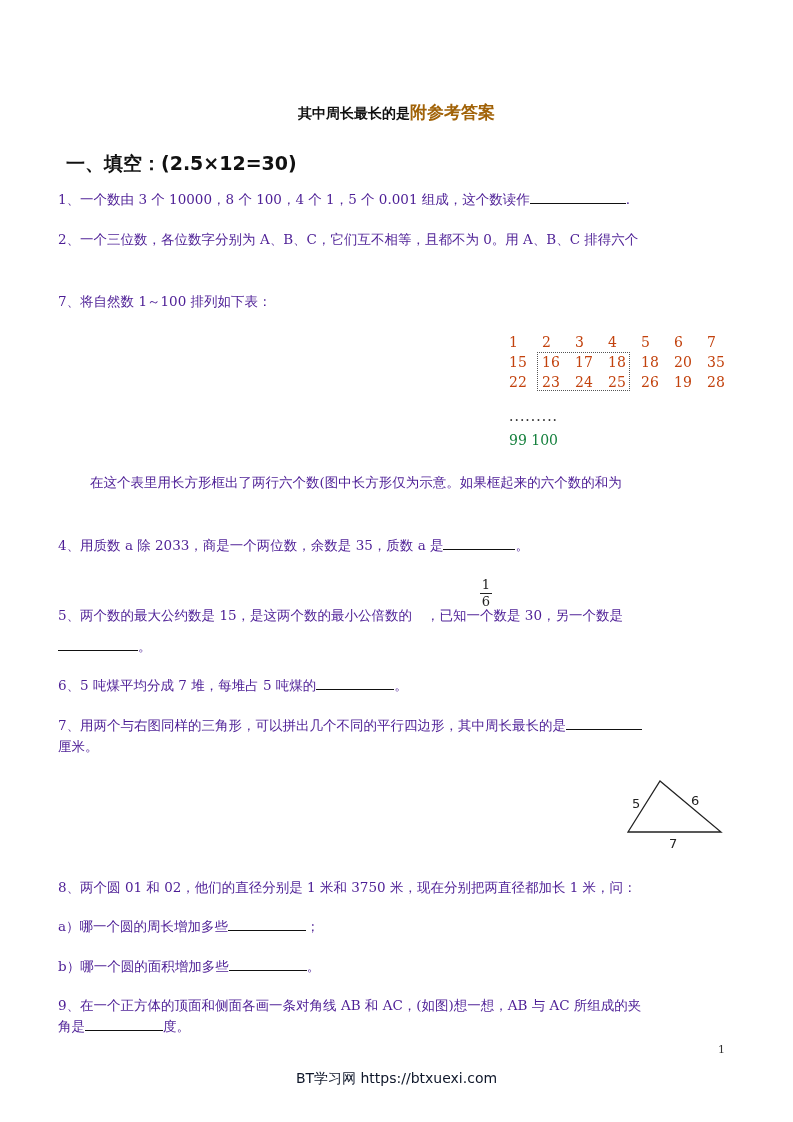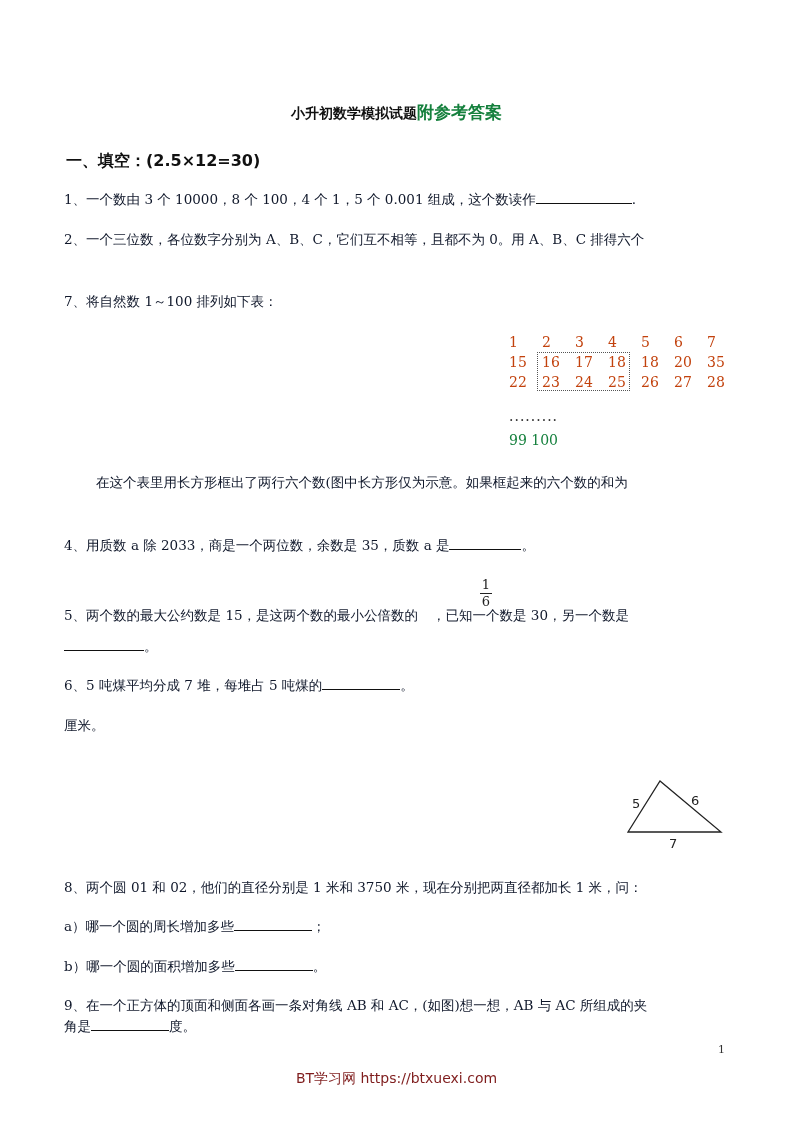--- a/index.html
+++ b/index.html
@@ -4,58 +4,58 @@
 <style>
   html, body { margin: 0; padding: 0; }
   body {
     width: 793px; height: 1122px; background: #ffffff; position: relative; overflow: hidden;
     font-family: "DejaVu Serif", "Liberation Serif", serif; color: #222;
   }
   .page-title {
     position: absolute; top: 101px; left: 0; width: 793px; text-align: center;
     font-family: "DejaVu Sans", sans-serif; font-weight: bold; font-size: 14px; color: #111;
   }
-  .page-title .red { color: #15803d; font-size: 17px; text-align: right; }
+  .page-title .red { color: #a16207; font-size: 17px; text-align: right; }
   .section-heading {
     position: absolute; top: 151px; left: 66px; font-family: "DejaVu Sans", sans-serif;
-    font-weight: bold; font-size: 16px; color: #111;
+    font-weight: bold; font-size: 19px; color: #111;
   }
-  .q { position: absolute; left: 64px; width: 660px; font-size: 13.5px; line-height: 21px; color: #0f172a; }
+  .q { position: absolute; left: 58px; width: 660px; font-size: 13.5px; line-height: 21px; color: #4c1d95; }
   .blank { display: inline-block; border-bottom: 1.5px solid #111; height: 14px; vertical-align: baseline; }
   .grid-table { position: absolute; left: 509px; top: 332px; font-family: "DejaVu Serif", serif; font-size: 14px; color: #c2410c; }
   .grid-row { height: 20px; line-height: 20px; white-space: nowrap; }
   .grid-cell { display: inline-block; width: 33px; }
   .grid-box { position: absolute; left: 537px; top: 352px; width: 91px; height: 37px; border: 1px dotted #555; }
   .dots { position: absolute; left: 509px; top: 412px; font-size: 14px; letter-spacing: 1px; color: #333; }
   .last-row { position: absolute; left: 509px; top: 432px; font-size: 14px; color: #15803d; }
   .frac { position: absolute; left: 480px; top: 578px; font-size: 13px; text-align: center; width: 12px; line-height: 14px; }
   .frac .bar { border-top: 1px solid #222; margin: 1px 0; }
   .triangle { position: absolute; left: 620px; top: 775px; }
   .page-number { position: absolute; left: 718px; top: 1043px; font-size: 11px; color: #333; }
-  .watermark { position: absolute; top: 1070px; left: 0; width: 793px; text-align: center; font-family: "DejaVu Sans", sans-serif; font-size: 14px; color: #7f1d1d; }
+  .watermark { position: absolute; top: 1070px; left: 0; width: 793px; text-align: center; font-family: "DejaVu Sans", sans-serif; font-size: 14px; color: #0f172a; }
 </style>
 </head>
 <body>
 
-<div class="page-title"><span>小升初数学模拟试题</span><span class="red">附参考答案</span></div>
+<div class="page-title"><span>其中周长最长的是</span><span class="red">附参考答案</span></div>
 
 <div class="section-heading">一、填空：(2.5×12=30)</div>
 
 <div class="q" style="top:189px"><span>1、一个数由 3 个 10000，8 个 100，4 个 1，5 个 0.001 组成，这个数读作</span><span class="blank" style="width:96px"></span><span>.</span></div>
 
 <div class="q" style="top:229px">
     <div>2、一个三位数，各位数字分别为 A、B、C，它们互不相等，且都不为 0。用 A、B、C 排得六个</div>
   </div>
 
 <div class="q" style="top:291px">7、将自然数 1～100 排列如下表：</div>
 
 <div class="grid-table">
   <div class="grid-row"><span class="grid-cell">1</span><span class="grid-cell">2</span><span class="grid-cell">3</span><span class="grid-cell">4</span><span class="grid-cell">5</span><span class="grid-cell">6</span><span class="grid-cell">7</span></div>
   <div class="grid-row"><span class="grid-cell">15</span><span class="grid-cell">16</span><span class="grid-cell">17</span><span class="grid-cell">18</span><span class="grid-cell">18</span><span class="grid-cell">20</span><span class="grid-cell">35</span></div>
-  <div class="grid-row"><span class="grid-cell">22</span><span class="grid-cell">23</span><span class="grid-cell">24</span><span class="grid-cell">25</span><span class="grid-cell">26</span><span class="grid-cell">27</span><span class="grid-cell">28</span></div>
+  <div class="grid-row"><span class="grid-cell">22</span><span class="grid-cell">23</span><span class="grid-cell">24</span><span class="grid-cell">25</span><span class="grid-cell">26</span><span class="grid-cell">19</span><span class="grid-cell">28</span></div>
 </div>
 <div class="grid-box"></div>
 <div class="dots">·········</div>
 <div class="last-row">99 100</div>
 
 <div class="q" style="top:472px">
     <div style="text-indent:32px">在这个表里用长方形框出了两行六个数(图中长方形仅为示意。如果框起来的六个数的和为</div>
   </div>
 
 <div class="q" style="top:535px"><span>4、用质数 a 除 2033，商是一个两位数，余数是 35，质数 a 是</span><span class="blank" style="width:72px"></span><span>。</span></div>
@@ -64,20 +64,21 @@
 <div class="frac">
     <div>1</div>
     <div class="bar"></div>
     <div>6</div>
   </div>
 <div class="q" style="top:636px"><span class="blank" style="width:80px"></span><span>。</span></div>
 
 <div class="q" style="top:675px"><span>6、5 吨煤平均分成 7 堆，每堆占 5 吨煤的</span><span class="blank" style="width:78px"></span><span>。</span></div>
 
 <div class="q" style="top:715px">
+    <div><span>7、用两个与右图同样的三角形，可以拼出几个不同的平行四边形，其中周长最长的是</span><span class="blank" style="width:76px"></span></div>
     <div>厘米。</div>
   </div>
 
 <svg class="triangle" width="110" height="78" viewBox="0 0 110 78">
   <polygon points="8,57 40,6 101,57" fill="none" stroke="#222" stroke-width="1.3"></polygon>
   <text x="12" x-comment="left" y="33" font-size="13" font-family="DejaVu Sans, sans-serif" fill="#222">5</text>
   <text x="71" y="30" font-size="13" font-family="DejaVu Sans, sans-serif" fill="#222">6</text>
   <text x="49" y="73" font-size="13" font-family="DejaVu Sans, sans-serif" fill="#222">7</text>
 </svg>
 

